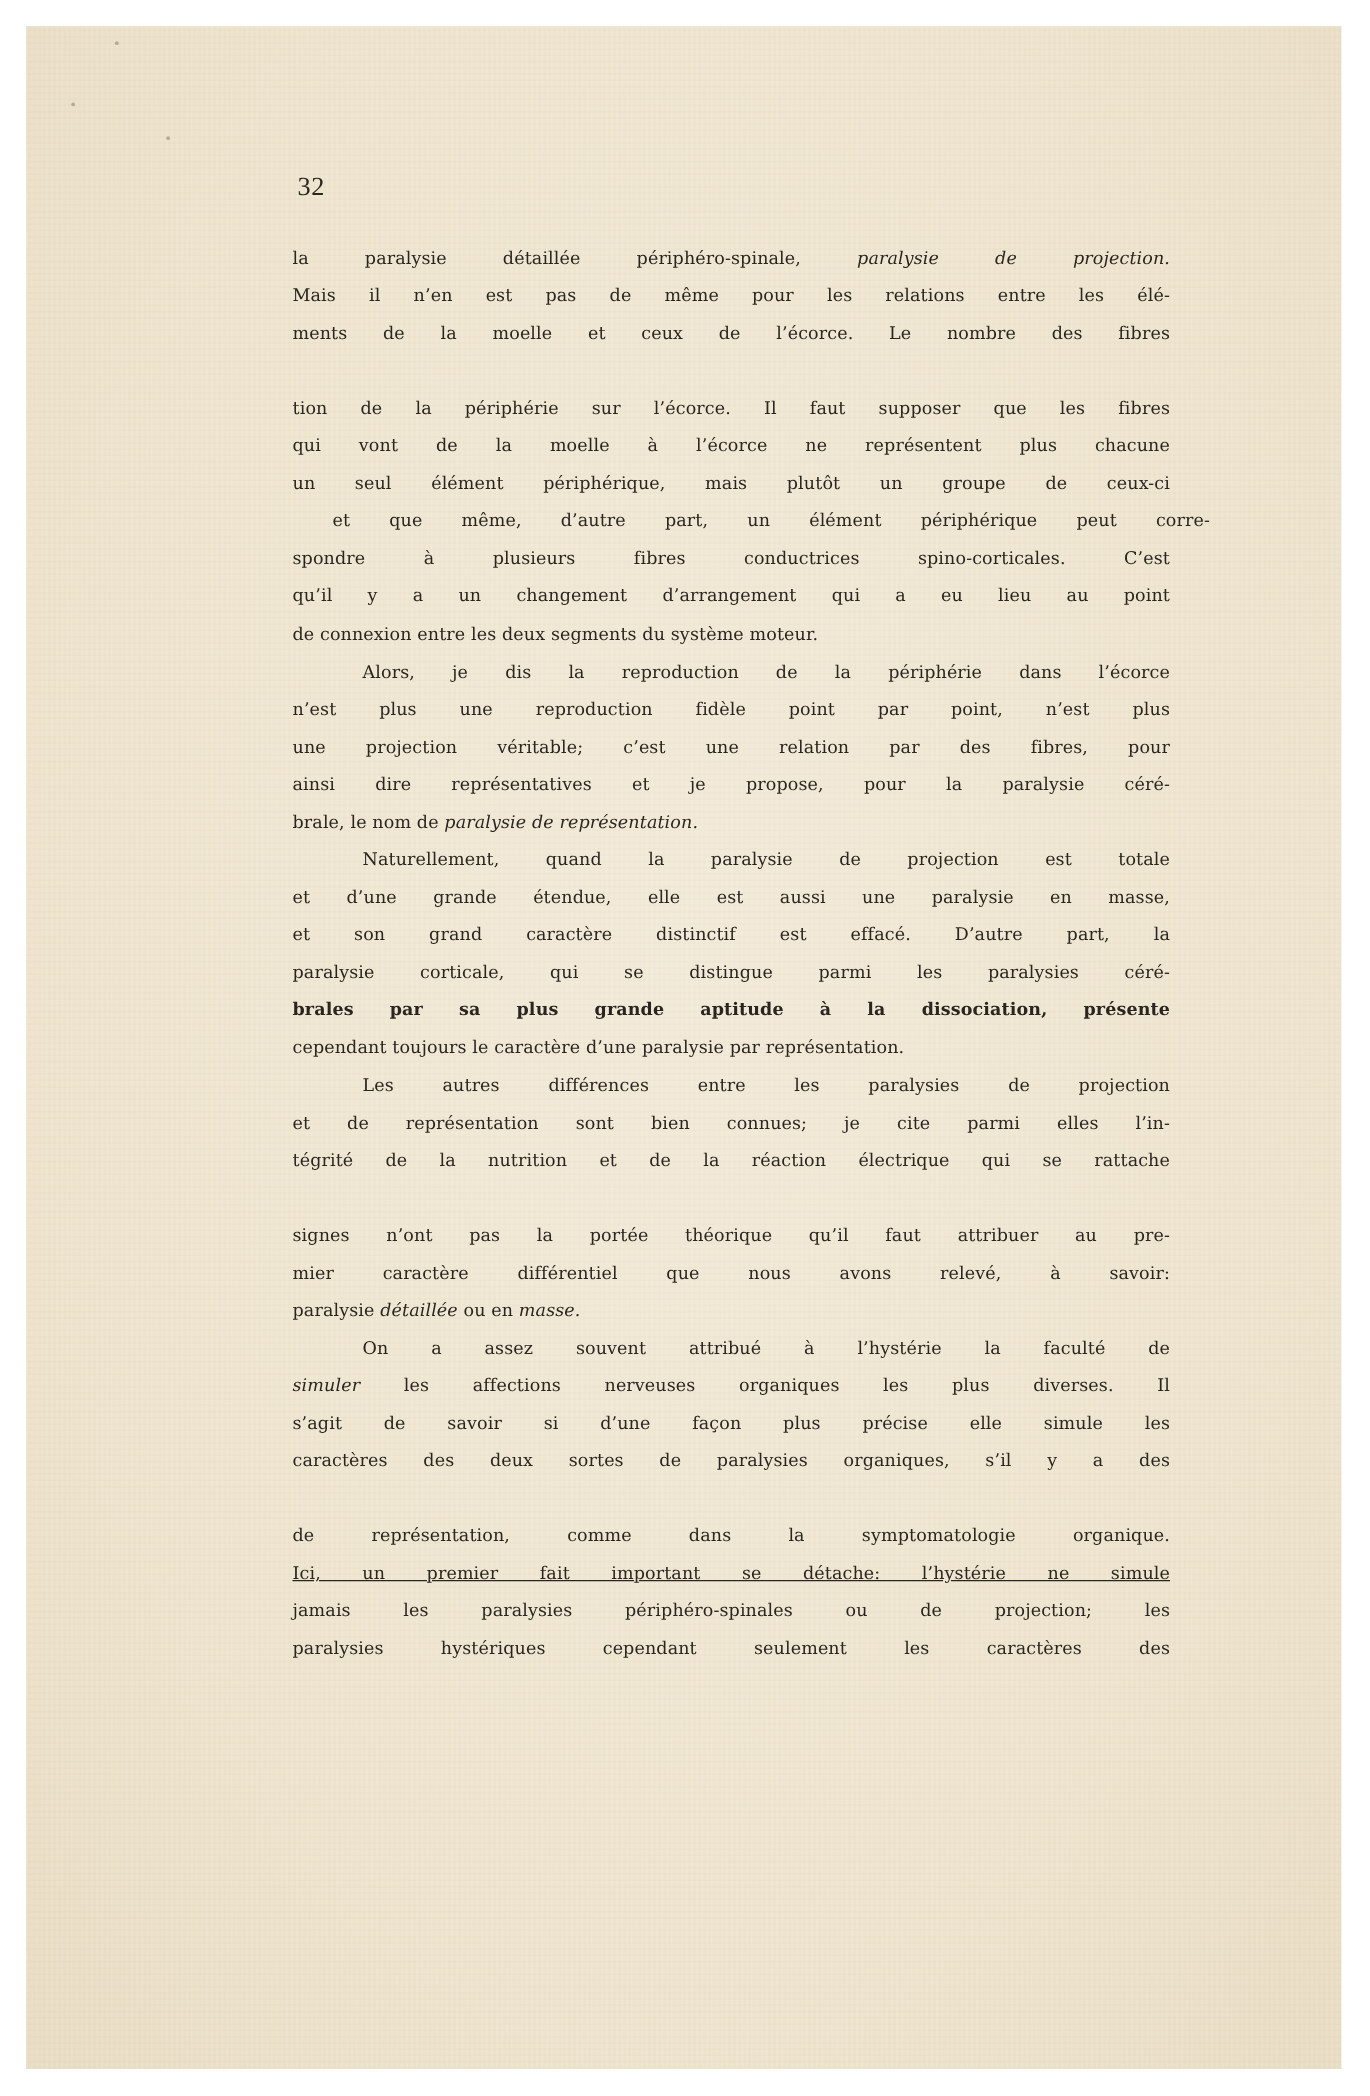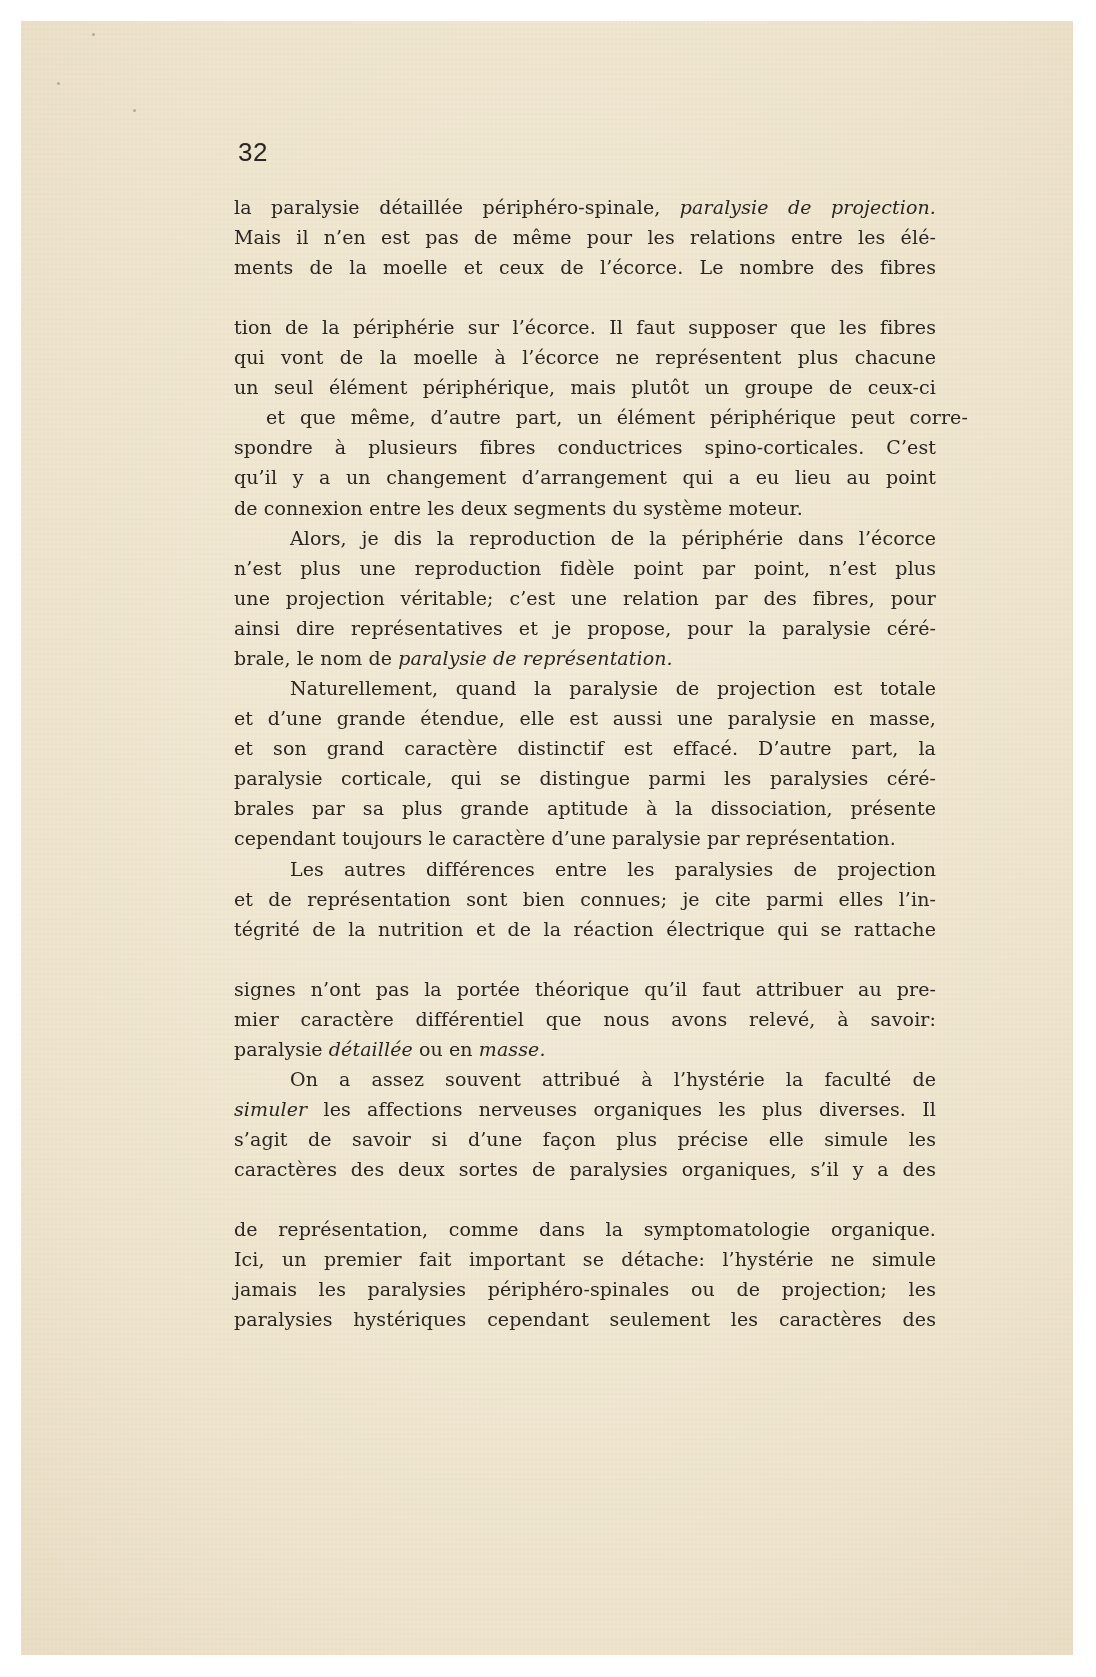--- a/index.html
+++ b/index.html
@@ -30,39 +30,39 @@
       width: 3px;
       height: 3px;
       border-radius: 50%;
       background: #9a9486;
       opacity: 0.7;
     }
     .page-number {
       position: absolute;
       left: 238px;
       top: 137px;
-      font-family: Liberation Sans, sans-serif;
-      font-size: 26px;
+      font-family: Liberation Serif, serif;
+      font-size: 21px;
       color: #2b2620;
       letter-spacing: 0.5px;
     }
     .text-block {
       position: absolute;
       left: 0;
       top: 0;
       width: 100%;
       height: 100%;
     }
     .line {
       position: absolute;
       left: 234px;
       width: 702px;
       height: 30px;
       font-family: "DejaVu Serif", serif;
-      font-size: 19px;
+      font-size: 14px;
       line-height: 30px;
       color: #2a2520;
       white-space: nowrap;
       text-align: justify;
       text-align-last: justify;
       letter-spacing: 0.1px;
     }
     .line.last {
       text-align-last: left;
     }
@@ -97,30 +97,30 @@
       <div class="line last" style="top: 472px; left: 213px;"><span>de connexion entre les deux segments du système moteur.</span></div>
       <div class="line indent" style="top: 502px; left: 269px;"><span>Alors, je dis la reproduction de la périphérie dans l’écorce</span></div>
       <div class="line" style="top: 532px; left: 213px;"><span>n’est plus une reproduction fidèle point par point, n’est plus</span></div>
       <div class="line" style="top: 562px; left: 213px;"><span>une projection véritable; c’est une relation par des fibres, pour</span></div>
       <div class="line" style="top: 592px; left: 213px;"><span>ainsi dire représentatives et je propose, pour la paralysie céré-</span></div>
       <div class="line last" style="top: 622px; left: 213px;"><span>brale, le nom de </span><span class="it">paralysie de représentation.</span></div>
       <div class="line indent" style="top: 652px; left: 269px;"><span>Naturellement, quand la paralysie de projection est totale</span></div>
       <div class="line" style="top: 682px; left: 213px;"><span>et d’une grande étendue, elle est aussi une paralysie en masse,</span></div>
       <div class="line" style="top: 712px; left: 213px;"><span>et son grand caractère distinctif est effacé. D’autre part, la</span></div>
       <div class="line" style="top: 742px; left: 213px;"><span>paralysie corticale, qui se distingue parmi les paralysies céré-</span></div>
-      <div class="line" style="top: 772px; left: 213px;"><span>brales par sa plus grande aptitude à la dissociation, présente</span></div>
+      <div class="line" style="top: 772px; left: 213px; font-weight: bold;"><span>brales par sa plus grande aptitude à la dissociation, présente</span></div>
       <div class="line last" style="top: 802px; left: 213px;"><span>cependant toujours le caractère d’une paralysie par représentation.</span></div>
       <div class="line indent" style="top: 833px; left: 269px;"><span>Les autres différences entre les paralysies de projection</span></div>
       <div class="line" style="top: 863px; left: 213px;"><span>et de représentation sont bien connues; je cite parmi elles l’in-</span></div>
       <div class="line" style="top: 893px; left: 213px;"><span>tégrité de la nutrition et de la réaction électrique qui se rattache</span></div>
       <div class="line" style="top: 953px; left: 213px;"><span>signes n’ont pas la portée théorique qu’il faut attribuer au pre-</span></div>
       <div class="line" style="top: 983px; left: 213px;"><span>mier caractère différentiel que nous avons relevé, à savoir:</span></div>
       <div class="line last" style="top: 1013px; left: 213px;"><span>paralysie </span><span class="it">détaillée</span><span> ou en </span><span class="it">masse.</span></div>
       <div class="line indent" style="top: 1043px; left: 269px;"><span>On a assez souvent attribué à l’hystérie la faculté de</span></div>
       <div class="line" style="top: 1073px; left: 213px;"><span class="it">simuler</span><span> les affections nerveuses organiques les plus diverses. Il</span></div>
       <div class="line" style="top: 1103px; left: 213px;"><span>s’agit de savoir si d’une façon plus précise elle simule les</span></div>
       <div class="line" style="top: 1133px; left: 213px;"><span>caractères des deux sortes de paralysies organiques, s’il y a des</span></div>
       <div class="line" style="top: 1193px; left: 213px;"><span>de représentation, comme dans la symptomatologie organique.</span></div>
-      <div class="line" style="top: 1223px; left: 213px;"><span>Ici, un premier fait important se détache: l’hystérie ne simule</span></div>
+      <div class="line" style="top: 1223px; left: 213px; text-decoration: underline;"><span>Ici, un premier fait important se détache: l’hystérie ne simule</span></div>
       <div class="line" style="top: 1253px; left: 213px;"><span>jamais les paralysies périphéro-spinales ou de projection; les</span></div>
       <div class="line" style="top: 1283px; left: 213px;"><span>paralysies hystériques cependant seulement les caractères des</span></div>
     </div>
 </div>
 
 </body></html>

